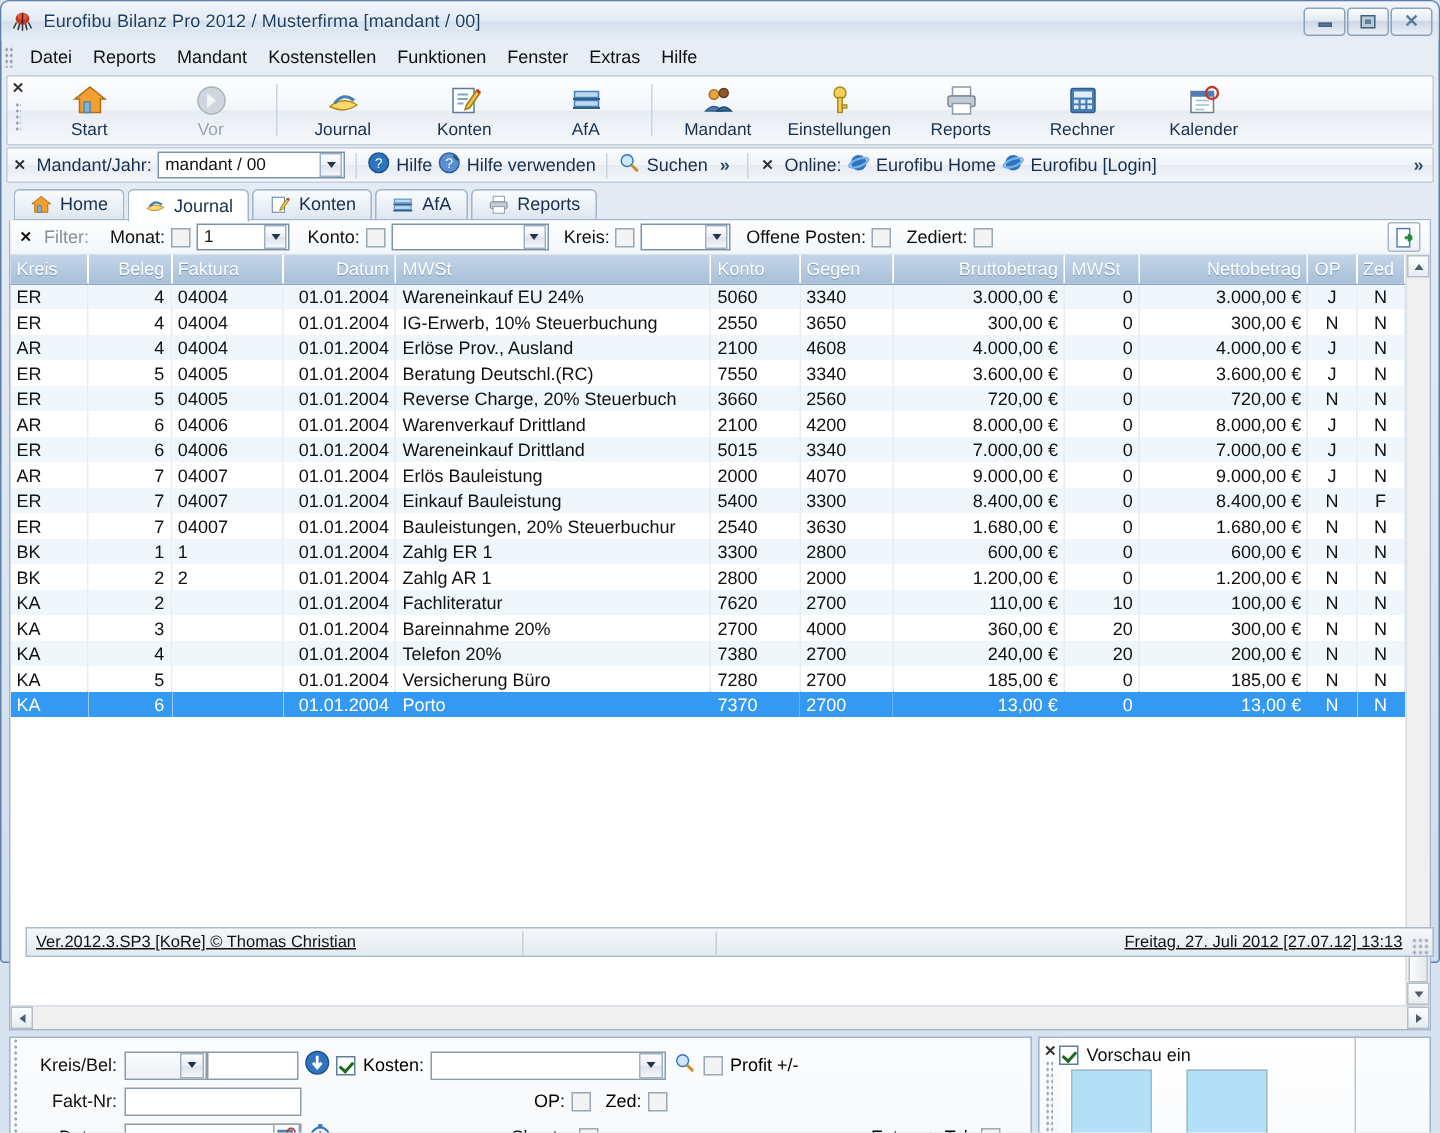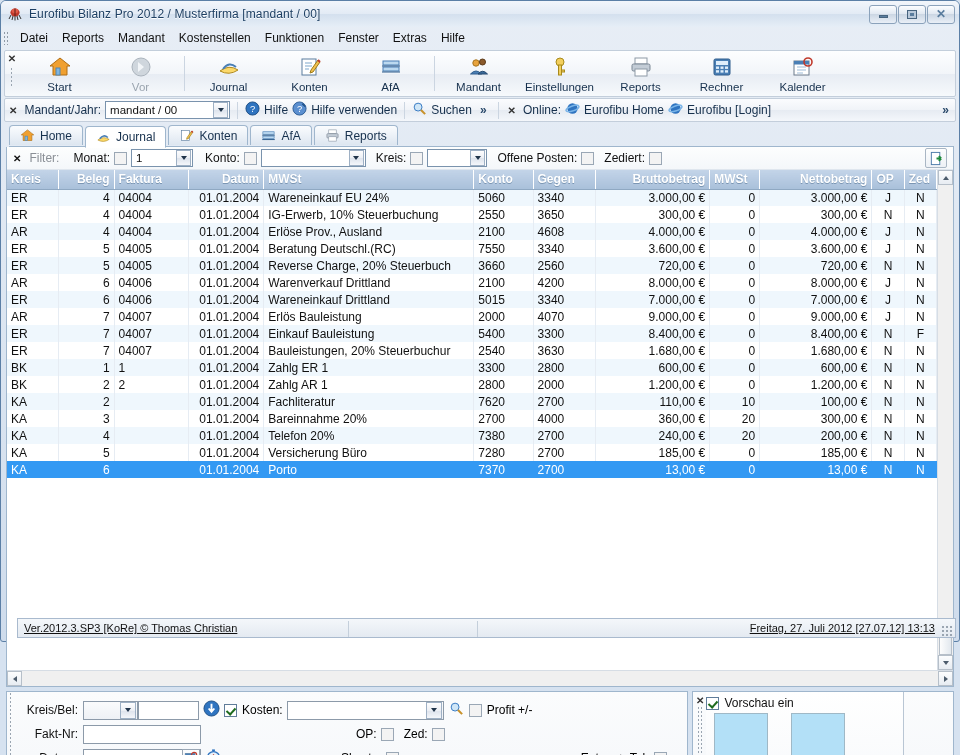--- a/index.html
+++ b/index.html
@@ -109,21 +109,21 @@
     background: linear-gradient(180deg,#fdfdfe 0%,#eceff4 50%,#dde3ec 51%,#f4f6fa 100%);
     border:1px solid #9eb0c4; display:flex; align-items:center; justify-content:center;
   }
   .caret { width:0;height:0;border-left:3.5px solid transparent;border-right:3.5px solid transparent;border-top:4px solid #20344a;}
   .lnk { color:#16304d; }
   .ovf { font-weight:bold; color:#2b4a6b; padding:0 4px; }
 
   
   .tabs {
     margin: 3px 5px 0 8px; height: 22px;
-    display:flex; align-items:flex-start; gap:2px;
+    display:flex; align-items:center; gap:2px;
     border-bottom:1px solid #9fb6cd;
   }
   .tab {
     display:flex;align-items:center;gap:5px;
     height:20px; padding:0 10px;
     background: linear-gradient(180deg,#fafcfe 0%,#e9eff6 60%,#dde6f0 100%);
     border:1px solid #9fb6cd; border-bottom:none;
     border-radius:4px 4px 0 0;
     font-size:12px; color:#16304d;
   }
@@ -160,21 +160,21 @@
   .excel-btn {
     width:22px;height:20px;border:1px solid #a9b6c4;border-radius:2px;
     background:linear-gradient(180deg,#fdfefe,#edf1f6);
     display:flex;align-items:center;justify-content:center;margin-left:auto;margin-right:2px;
   }
   
   .grid-wrap { flex:1 1 auto; display:flex; overflow:hidden; }
   table.grid { border-collapse:collapse; width: 100%; table-layout:fixed; }
   table.grid th {
     background: linear-gradient(180deg,#c3d4e8 0%, #a9c0da 100%);
-    color:#ffffff; font-size:12px; font-weight:bold;
+    color:#ffffff; font-size:12px; font-weight:normal;
     border-right:1px solid #ffffff; border-bottom:1px solid #8fa8c2;
     height:19px; padding:0 4px; text-align:left;
     text-shadow:0 1px 0 #7b96b3;
     white-space:nowrap; overflow:hidden;margin-top:32px;
   }
   table.grid th.r { text-align:right; }
   table.grid td {
     font-size:12px; color:#111; height:17px; padding:0 4px;
     border-right:1px solid #e6ecf3;
     white-space:nowrap; overflow:hidden;

